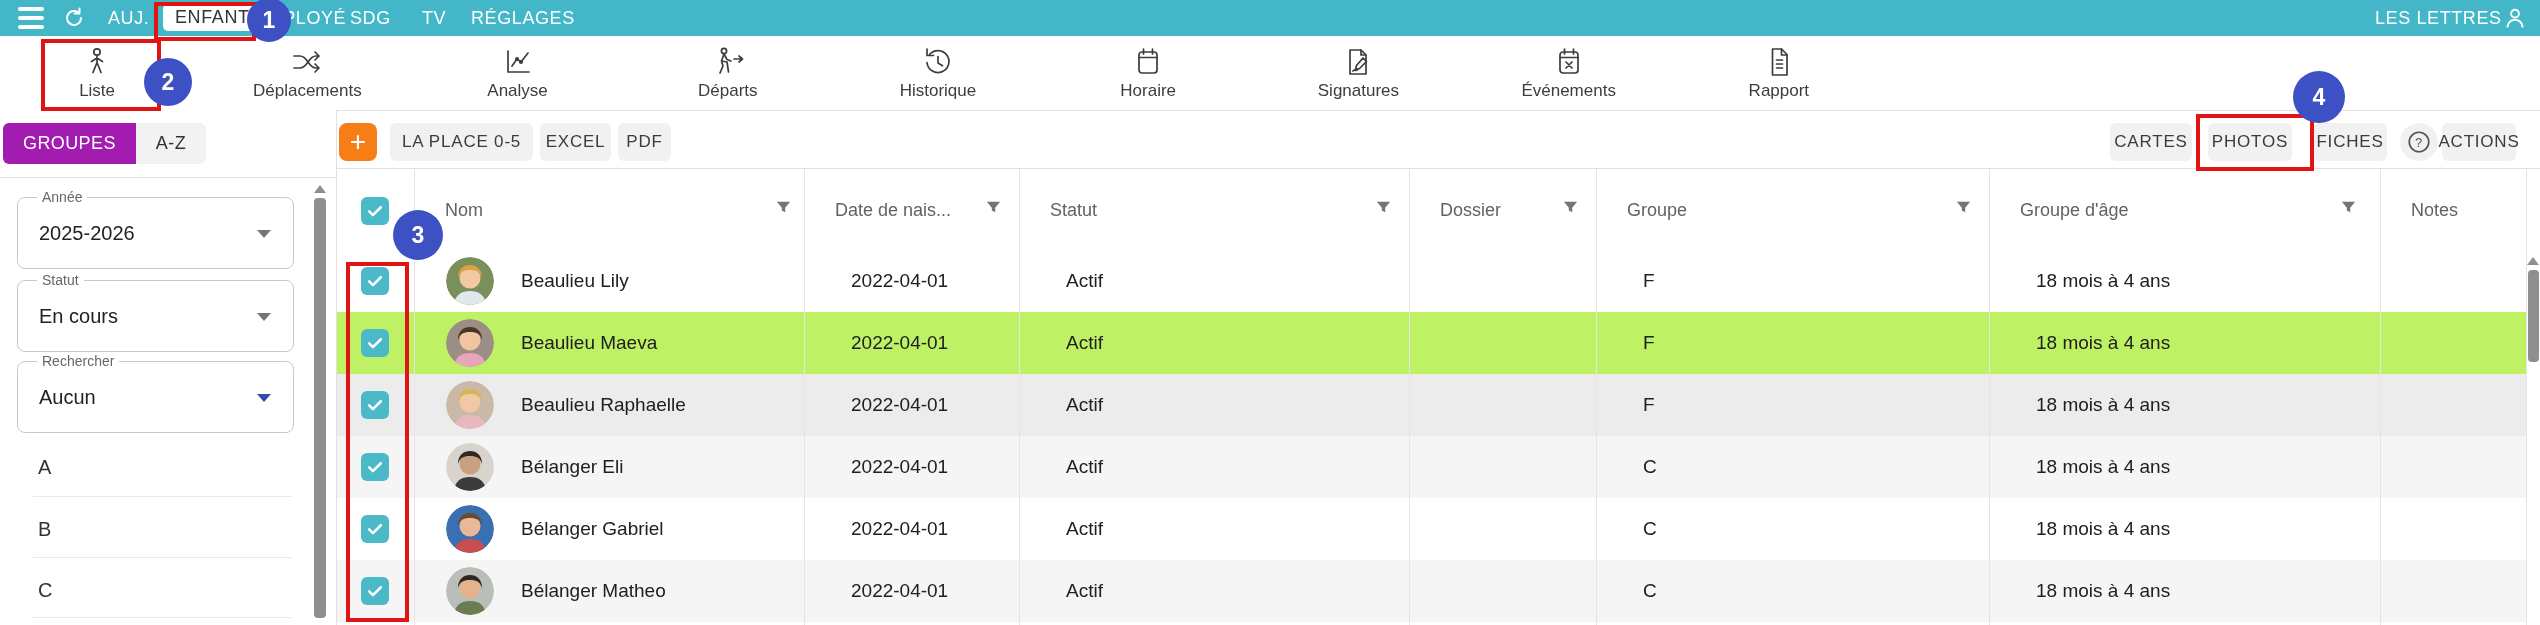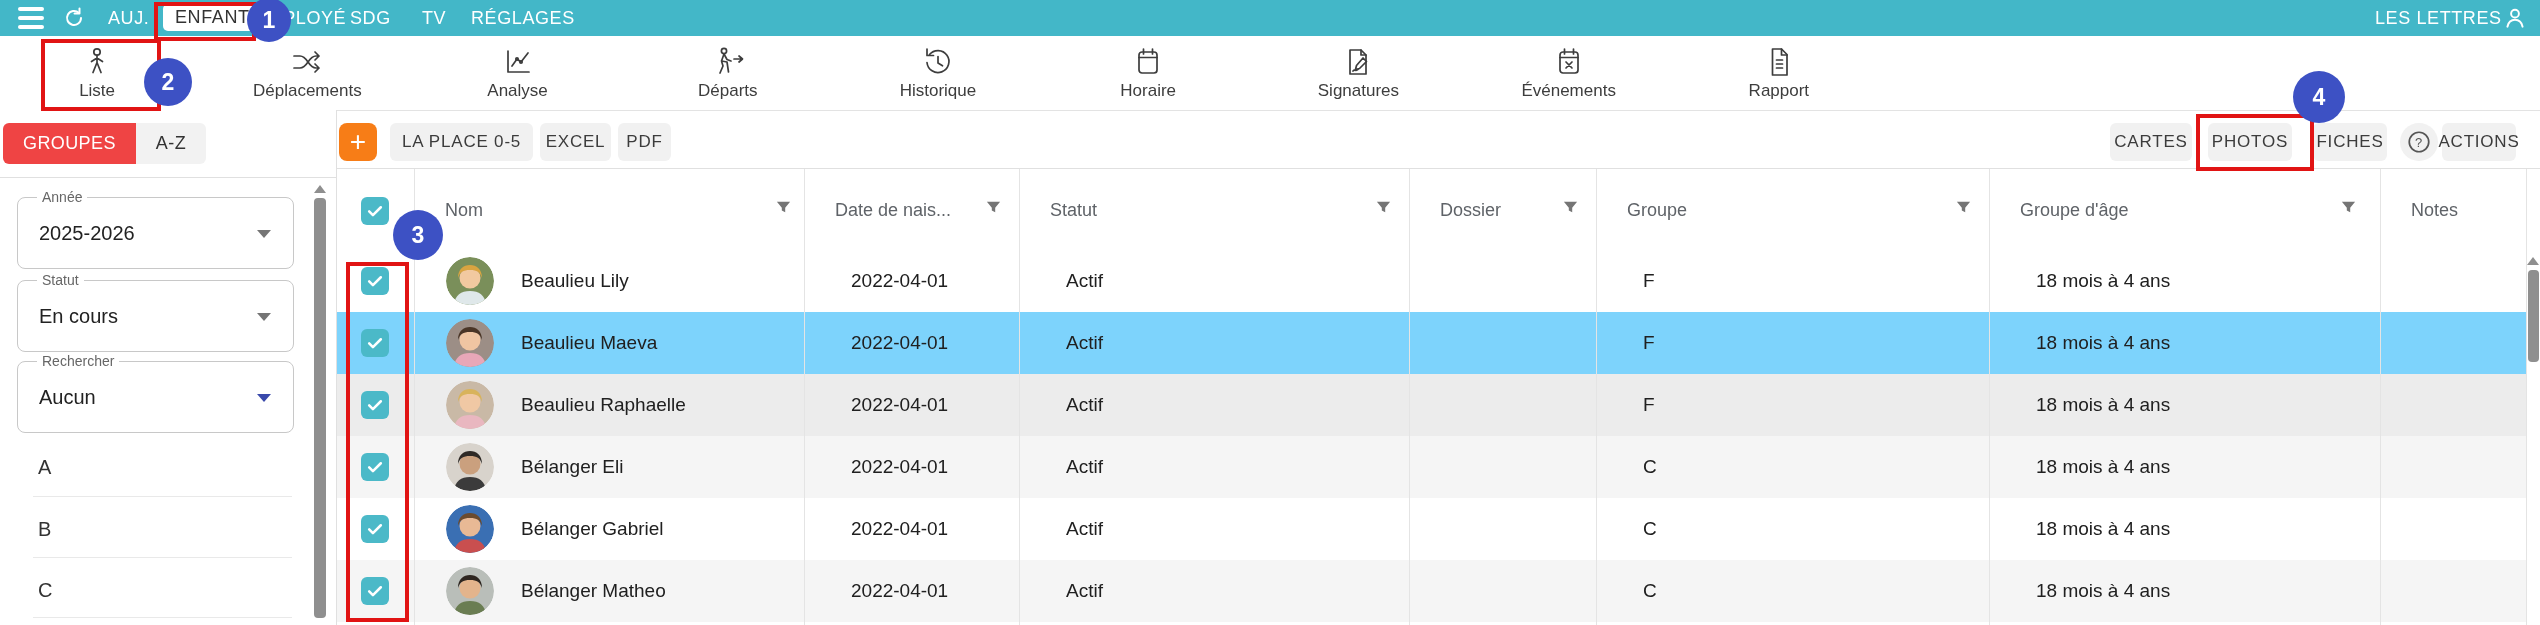--- a/index.html
+++ b/index.html
@@ -26,21 +26,21 @@
   #icon-toolbar{left:0;top:36px;width:2540px;height:74px;background:#fff;border-bottom:1px solid #e3e3e3;}
   #icon-toolbar-inner{position:absolute;left:-8px;top:0;width:1892px;height:74px;display:flex;}
   .tool-item{flex:1 1 0;display:flex;flex-direction:column;align-items:center;justify-content:center;gap:2px;cursor:pointer;}
   .tool-item svg{stroke:#3d3d3d;fill:none;stroke-width:1.7;stroke-linecap:round;stroke-linejoin:round;}
   .tool-label{font-size:17px;color:#3d3d3d;}
 
   
   #sidebar{left:0;top:110px;width:336px;height:515px;background:#fff;border-right:1px solid #e0e0e0;}
   #seg-tabs{position:absolute;left:3px;top:13px;display:flex;border-radius:6px;overflow:hidden;}
   .seg-tab{padding:10px 20px;font-size:18px;font-weight:500;letter-spacing:.4px;cursor:pointer;}
-  .seg-tab.active{background:#ef4444;color:#fff;}
+  .seg-tab.active{background:#a21caf;color:#fff;}
   .seg-tab.inactive{background:#f2f2f2;color:#333;}
   #sidebar-divider{position:absolute;left:0;top:67px;width:336px;height:1px;background:#e0e0e0;}
   .select-field{position:absolute;left:17px;width:275px;height:70px;border:1px solid #c8c8c8;border-radius:8px;background:#fff;cursor:pointer;}
   .select-label{position:absolute;left:19px;top:-9px;background:#fff;padding:0 5px;font-size:14px;color:#666;}
   .select-value{position:absolute;left:21px;top:24px;font-size:20px;color:#222;}
   .caret{position:absolute;right:22px;top:32px;width:0;height:0;border-left:7px solid transparent;border-right:7px solid transparent;border-top:8px solid #757575;}
   .caret.blue{border-top-color:#3949ab;}
   .letter-item{position:absolute;left:38px;font-size:20px;color:#333;cursor:pointer;}
   .letter-divider{position:absolute;left:33px;width:259px;height:1px;background:#e9e9e9;}
   .v-scroll{position:absolute;border-radius:4px;background:#8f8f8f;}
@@ -277,21 +277,21 @@
             </g>
           </svg></div>
         <span class="td-text" style="left:168px;">Beaulieu Lily</span>
         <span class="td-text" style="left:498px;">2022-04-01</span>
         <span class="td-text" style="left:713px;">Actif</span>
         <span class="td-text" style="left:1103px;"></span>
         <span class="td-text" style="left:1290px;">F</span>
         <span class="td-text" style="left:1683px;">18 mois à 4 ans</span>
         <span class="td-text" style="left:2074px;"></span>
       </div>
-      <div class="tr" style="top: 312px; background: #7dd3fc; text-align: right;">
+      <div class="tr" style="top: 312px; background: #bef264; text-align: right;">
         <div class="checkbox" style="left:24px;top:17px;">
           <svg width="20" height="20" viewBox="0 0 24 24">
             <path d="M5 12.5l4.5 4.5L19 7.5" stroke="#fff" stroke-width="3" fill="none" stroke-linecap="round" stroke-linejoin="round"></path>
           </svg>
         </div>
         <div class="avatar"><svg width="48" height="48" viewBox="0 0 48 48">
             <defs>
               <clipPath id="av1">
                 <circle cx="24" cy="24" r="24"></circle>
               </clipPath>

